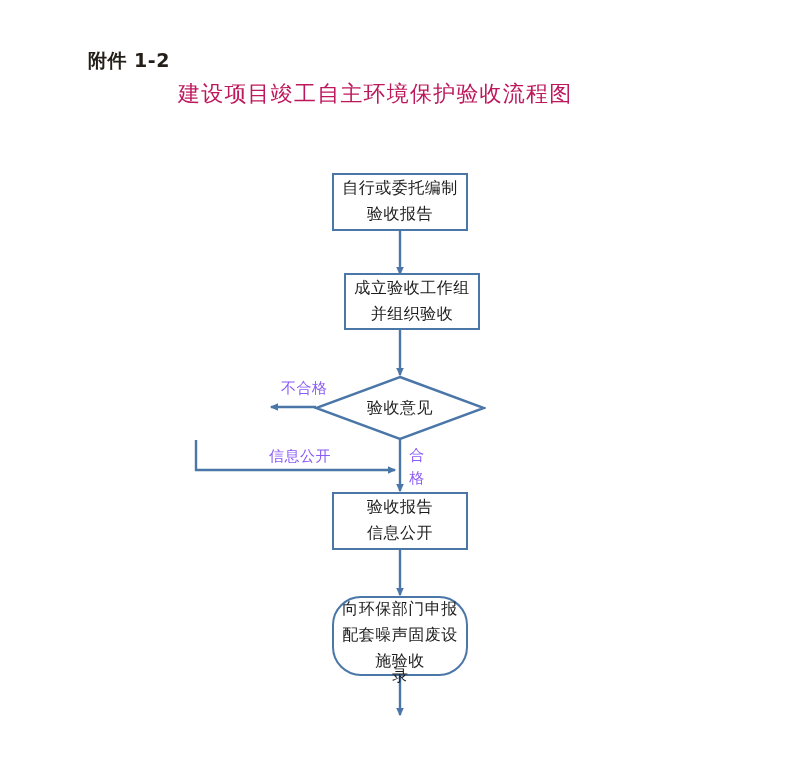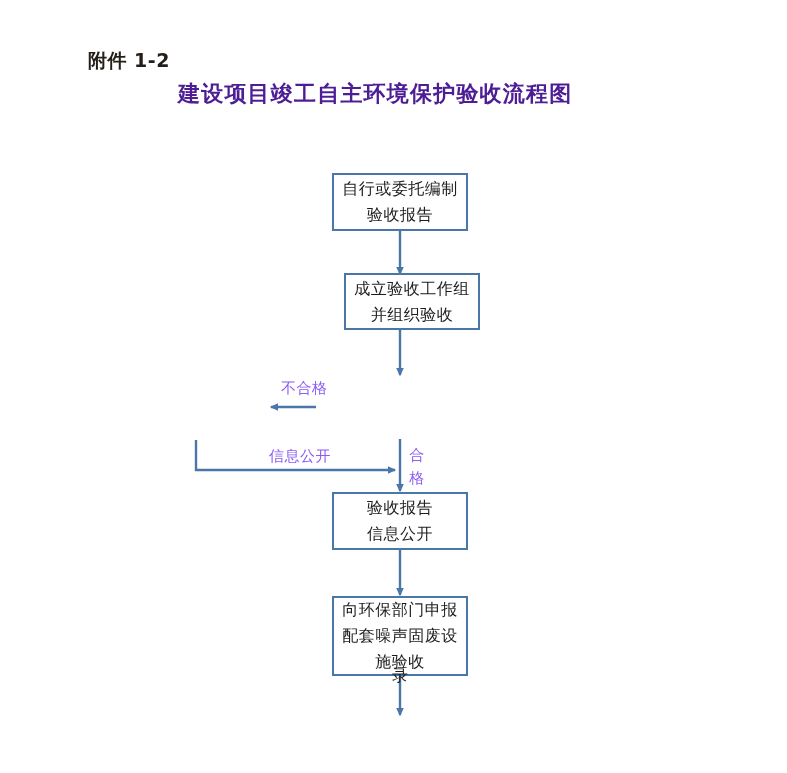--- a/index.html
+++ b/index.html
@@ -32,23 +32,23 @@
     letter-spacing: 0.5px;
     color: #231f18;
     white-space: nowrap;
   }
   .doc-title {
     position: absolute;
     left: 178px;
     top: 45px;
     font-family: "DejaVu Serif", "Liberation Serif", serif;
     font-size: 22px;
-    font-weight: bold;
+    font-weight: normal;
     letter-spacing: 1.2px;
-    color: #4c1d95;
+    color: #be185d;
     white-space: nowrap;
   }
 
   
   #wires {
     position: absolute;
     left: 0;
     top: 0;
     width: 787px;
     height: 773px;
@@ -66,21 +66,21 @@
     text-align: center;
   }
   .node-box {
     border: 2px solid #4a76a8;
     background: #ffffff;
   }
   .node-box.dashed {
     border: 3px dashed #4a76a8;
   }
   .node-text {
-    font-family: Liberation Sans, sans-serif;
+    font-family: Liberation Mono, monospace;
     font-size: 16px;
     line-height: 26px;
     color: #1c1c1c;
     letter-spacing: 0.5px;
     white-space: pre-line;
     pointer-events: none;
   }
 
   
   .diamond-wrap {
@@ -168,28 +168,34 @@
   <div class="node node-box" style="left:332px; top:139px; width:136px; height:58px;">
     <span class="node-text">自行或委托编制
 验收报告</span>
   </div>
 
   <div class="node node-box" style="left:344px; top:239px; width:136px; height:57px;">
     <span class="node-text">成立验收工作组
 并组织验收</span>
   </div>
 
+  <div class="diamond-wrap" style="left:314px; top:341px; width:172px; height:66px;">
+    <svg width="172" height="66" viewBox="0 0 172 66" xmlns="http://www.w3.org/2000/svg">
+      <polygon points="86,2 170,33 86,64 2,33" fill="#ffffff" stroke="#4a76a8" stroke-width="2.4"></polygon>
+    </svg>
+    <span class="diamond-label">验收意见</span>
+  </div>
 
 
   <div class="node node-box" style="left:332px; top:458px; width:136px; height:58px;">
     <span class="node-text">验收报告
 信息公开</span>
   </div>
 
-  <div class="node node-box" style="left:332px; top:562px; width:136px; height:80px;">
+  <div class="node node-box" style="left:332px; top:562px; width:136px; height:80px;border-radius:29px;">
     <span class="node-text">向环保部门申报
 配套噪声固废设
 施验收</span>
   </div>
 
   <div class="stray-glyph" style="left:392px; top:632px;">录</div>
 
 
   <div class="edge-label" style="left:281px; top:343px;">不合格</div>
 

